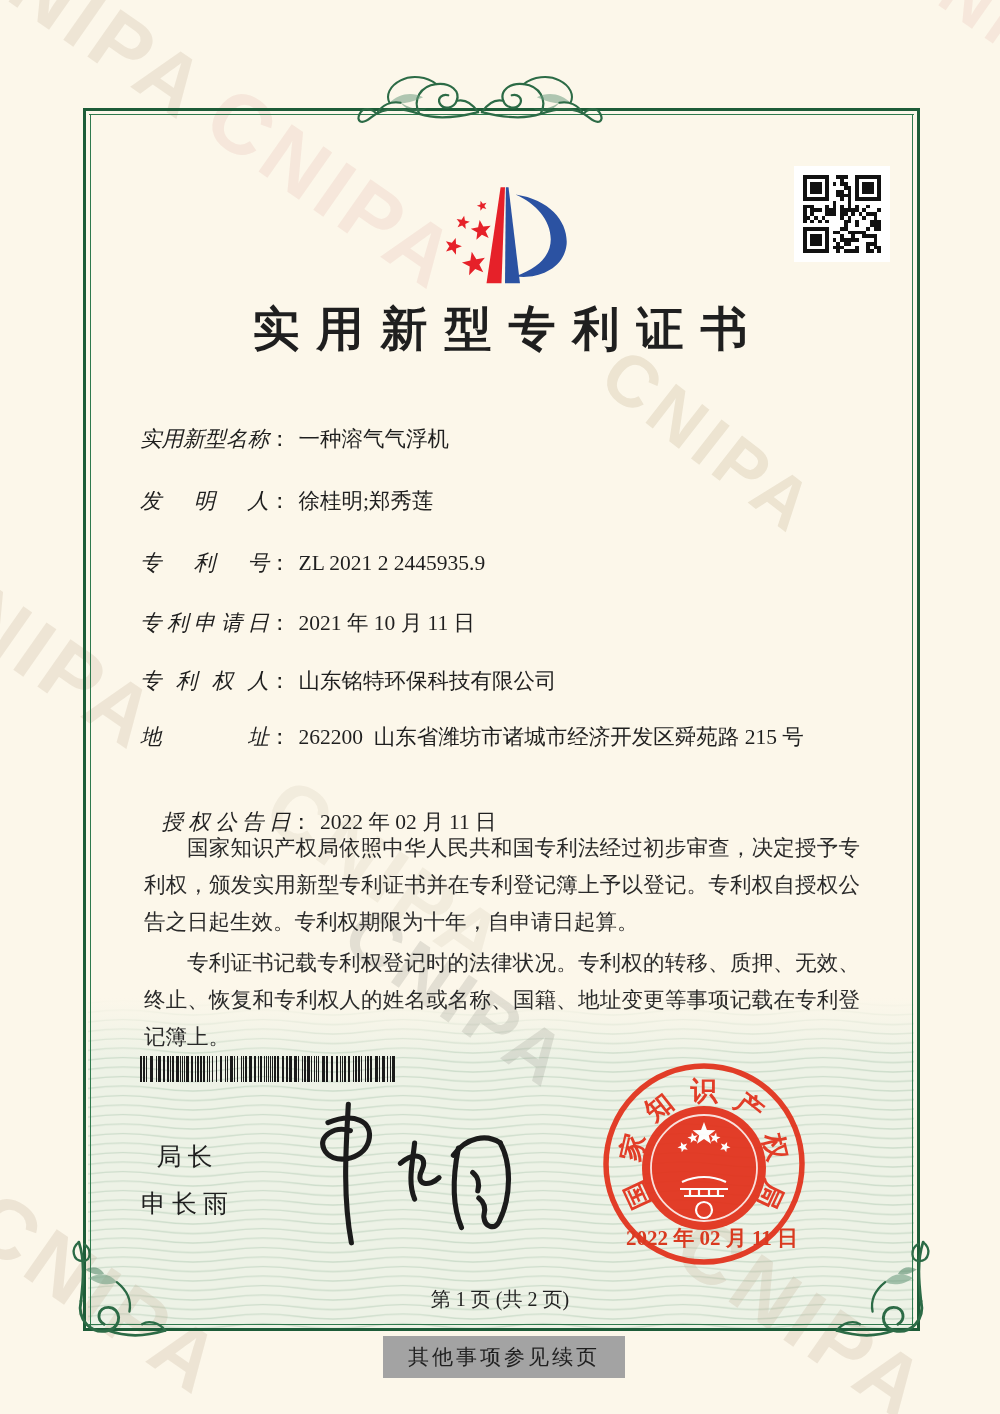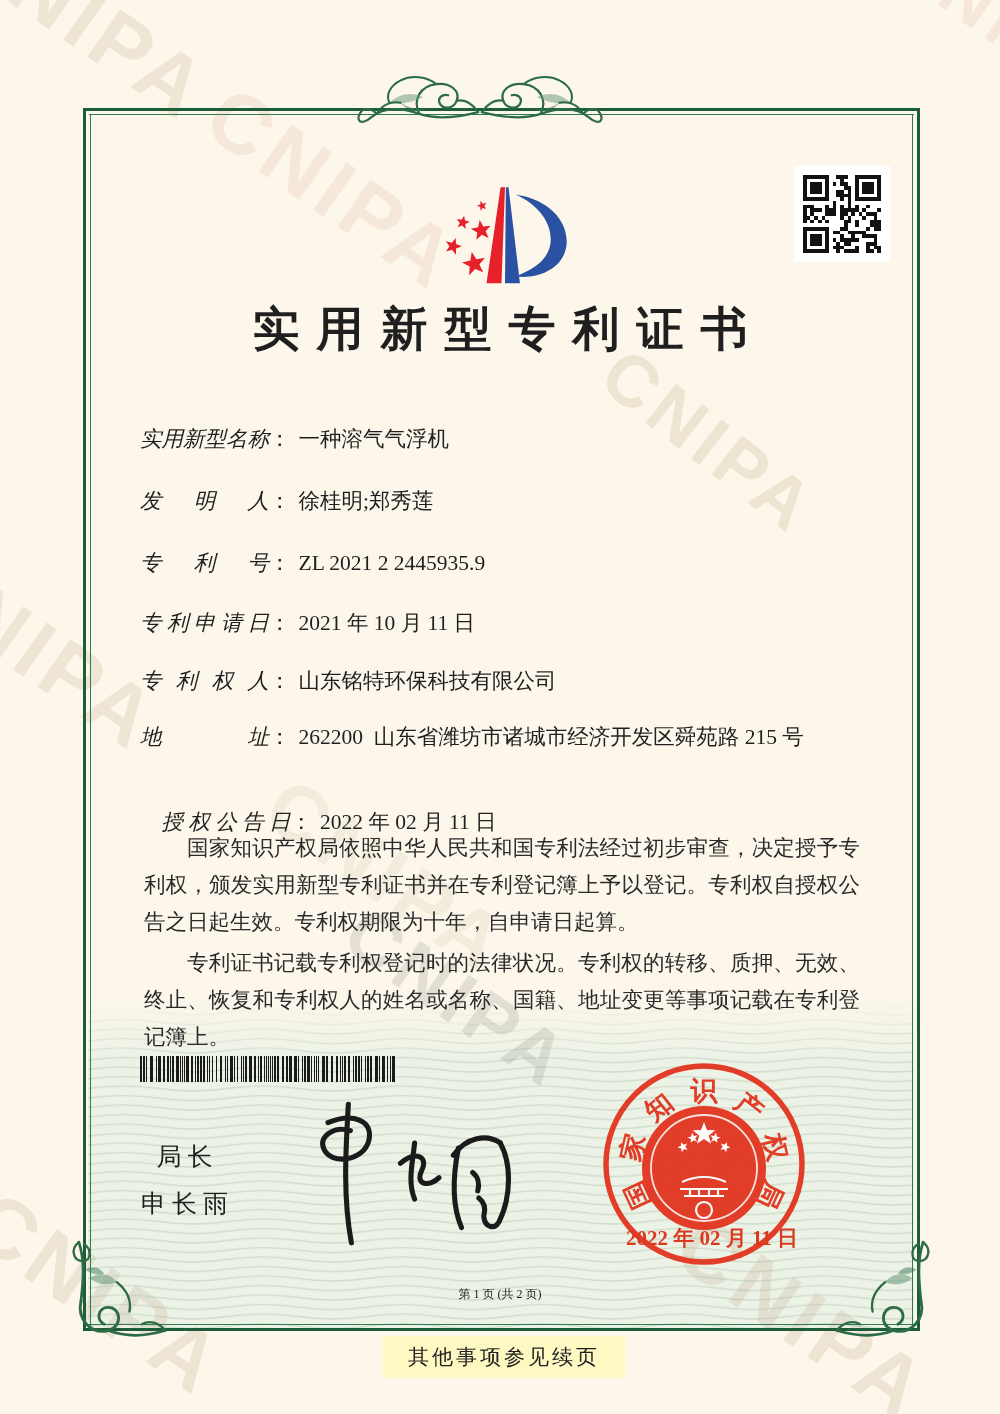--- a/index.html
+++ b/index.html
@@ -34,22 +34,22 @@
          text-align:justify;color:#2a2a2a;}
   .paras p{margin:4px;text-indent:2em;}
   
   .barcode{position:absolute;left:140px;top:1056px;width:258px;height:26px;z-index:6;}
   .director{position:absolute;left:141px;top:1140px;z-index:6;font-size:25px;letter-spacing:6px;}
   .director div{margin-bottom:14px;text-align:center;}
   .sig{position:absolute;left:292px;top:1092px;z-index:6;}
   .seal{position:absolute;left:598px;top:1058px;z-index:7;opacity:.93;}
   .seal-date{position:absolute;left:617px;top:1224px;width:190px;text-align:center;z-index:8;
              color:#d93a20;font-size:21px;font-weight:bold;white-space:pre;}
-  .page-num{position:absolute;left:0;top:1286px;width:100%;text-align:center;font-size:12px;z-index:6;white-space:pre;}
-  .cont-box{position:absolute;left:383px;top:1336px;width:242px;height:42px;background:#fef9c3;z-index:6;
+  .page-num{position:absolute;left:0;top:1286px;width:100%;text-align:center;font-size:20px;z-index:6;white-space:pre;}
+  .cont-box{position:absolute;left:383px;top:1336px;width:242px;height:42px;background:#a3a3a3;z-index:6;
             display:flex;align-items:center;justify-content:center;font-size:21px;letter-spacing:3px;}
   .orn{position:absolute;z-index:5;}
 </style>
 </head>
 <body>
 
 <div class="page">
 
   <svg class="band" width="826" height="332">
     <defs>

